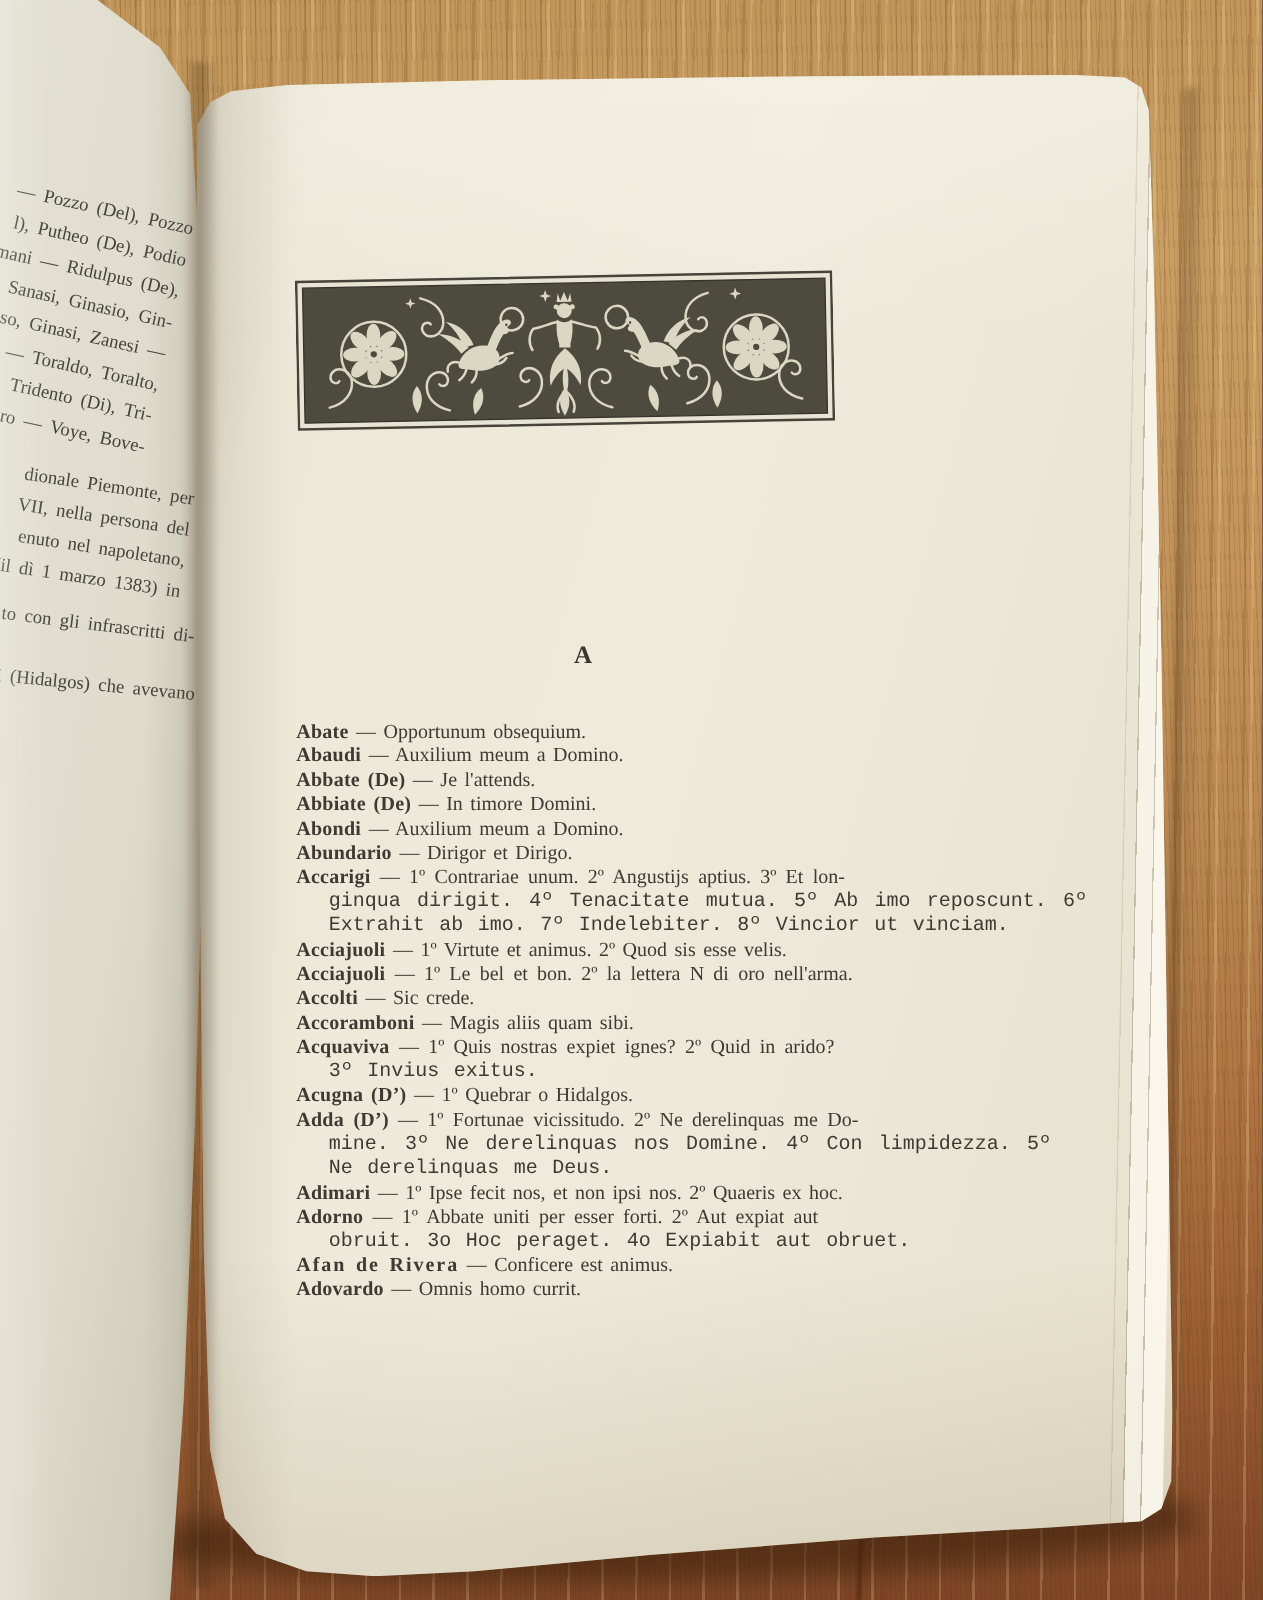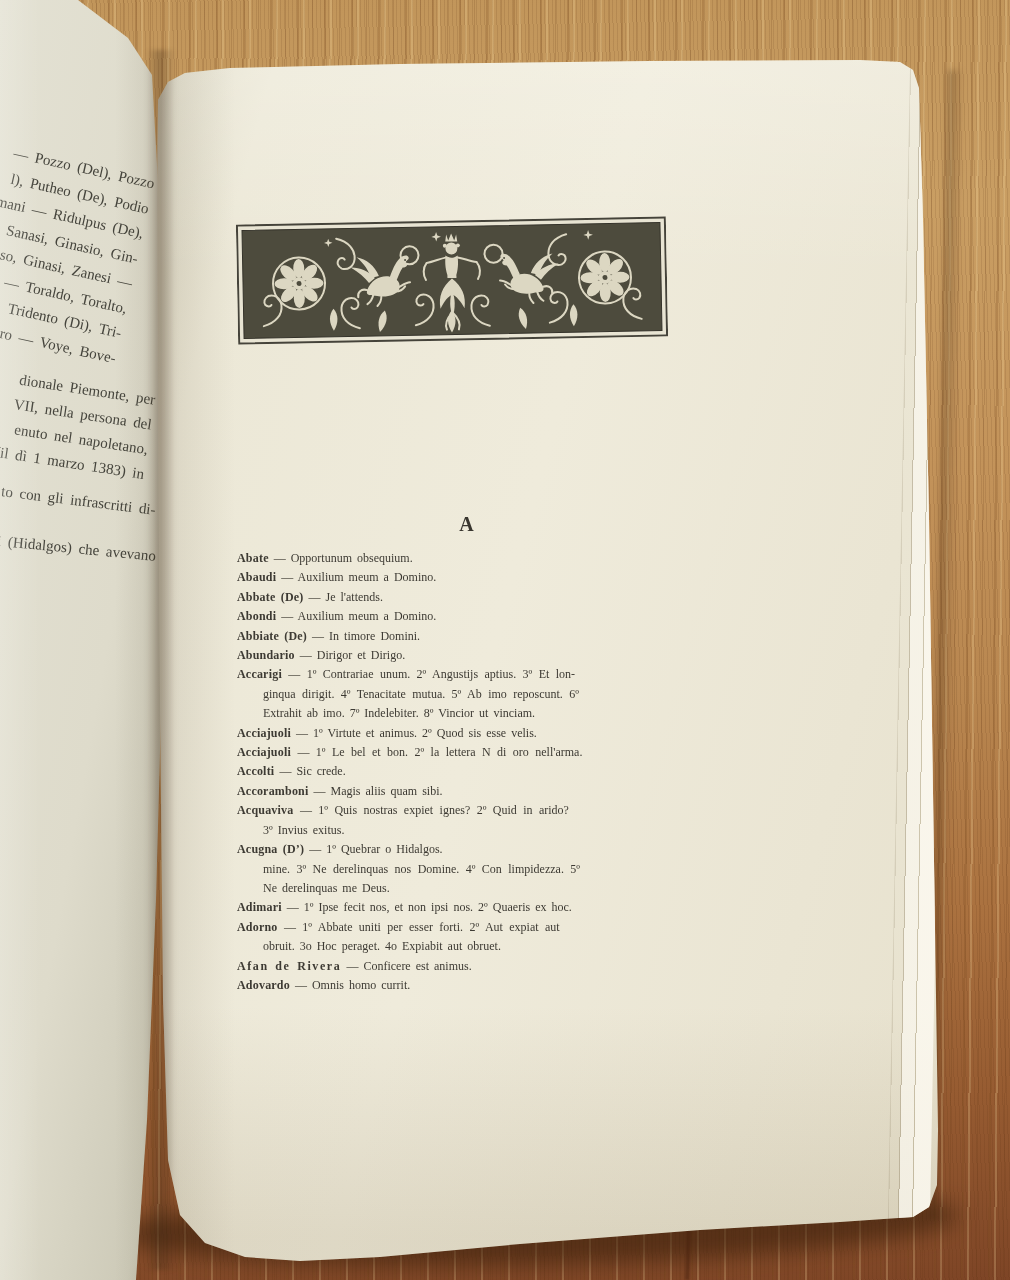--- a/index.html
+++ b/index.html
@@ -38,25 +38,25 @@
   .right-page::before{content:"";position:absolute;inset:0;
     background:linear-gradient(90deg,rgba(80,65,40,.35) 0,rgba(80,65,40,.10) 34px,rgba(0,0,0,0) 95px),
                linear-gradient(180deg,rgba(255,255,250,.25) 0,rgba(0,0,0,0) 18%,rgba(0,0,0,0) 78%,rgba(120,100,60,.14) 97%);}
   .edge-lines{position:absolute;left:770px;top:14px;width:42px;height:1160px;
     transform:rotate(1.1deg);transform-origin:top left;
     background:linear-gradient(90deg,rgba(120,105,75,.18) 0 1px,rgba(0,0,0,0) 1px 10px,rgba(130,115,85,.35) 10px 11px,rgba(250,247,238,.75) 11px 24px,rgba(140,125,90,.3) 24px 25px,rgba(252,249,240,.85) 25px 42px);}
   .ornament{position:absolute;left:97px;top:165px;width:430px;height:121px;transform:rotate(-1.1deg);}
   .ornament svg{display:block;width:100%;height:100%;}
   .heading{position:absolute;left:97px;top:458px;width:460px;text-align:center;
     font-size:20px;font-weight:700;letter-spacing:1px;color:#39362f;}
-  .entries{position:absolute;left:97px;top:494px;width:462px;
-    font-size:12px;line-height:19.4px;color:#3d3a33;word-spacing:2px;}
+  .entries{position:absolute;left:97px;top:521px;width:462px;
+    font-size:16px;line-height:19.4px;color:#3d3a33;word-spacing:2px;}
   .entries .line{white-space:nowrap;}
   .entries .nm{font-weight:700;letter-spacing:.2px;}
-  .entries .indent{padding-left:26px;}
+  .entries .indent{padding-left:26px;font-family:Liberation Mono, monospace;}
   .entries .justify{word-spacing:3.4px;}
   .entries .wide .nm{letter-spacing:1.6px;}
 
   .gutter-shade{position:absolute;left:146px;top:50px;width:30px;height:1220px;pointer-events:none;
     background:linear-gradient(90deg,rgba(60,40,20,0),rgba(60,40,20,.30) 45%,rgba(60,40,20,0));filter:blur(2px);}
 </style>
 </head>
 <body>
 
 <div class="stage">
@@ -171,33 +171,34 @@
       </svg>
     </div>
 
     <div class="heading">A</div>
 
     <div class="entries">
 
     <div class="line"><b class="nm">Abate</b><span> — Opportunum obsequium.</span></div>
         <div class="line"><b class="nm">Abaudi</b><span> — Auxilium meum a Domino.</span></div>
         <div class="line"><b class="nm">Abbate (De)</b><span> — Je l'attends.</span></div>
+        <div class="line"><b class="nm">Abbiate (De)</b><span> — In timore Domini.</span></div>
         <div class="line"><b class="nm">Abondi</b><span> — Auxilium meum a Domino.</span></div>
-        <div class="line"><b class="nm">Abbiate (De)</b><span> — In timore Domini.</span></div>
         <div class="line"><b class="nm">Abundario</b><span> — Dirigor et Dirigo.</span></div>
         <div class="line justify"><b class="nm">Accarigi</b><span> — 1º Contrariae unum. 2º Angustijs aptius. 3º Et lon-</span></div>
         <div class="line indent justify"><span>ginqua dirigit. 4º Tenacitate mutua. 5º Ab imo reposcunt. 6º</span></div>
         <div class="line indent"><span>Extrahit ab imo. 7º Indelebiter. 8º Vincior ut vinciam.</span></div>
         <div class="line"><b class="nm">Acciajuoli</b><span> — 1º Virtute et animus. 2º Quod sis esse velis.</span></div>
         <div class="line justify"><b class="nm">Acciajuoli</b><span> — 1º Le bel et bon. 2º la lettera N di oro nell'arma.</span></div>
         <div class="line"><b class="nm">Accolti</b><span> — Sic crede.</span></div>
         <div class="line"><b class="nm">Accoramboni</b><span> — Magis aliis quam sibi.</span></div>
         <div class="line justify"><b class="nm">Acquaviva</b><span> — 1º Quis nostras expiet ignes? 2º Quid in arido?</span></div>
         <div class="line indent"><span>3º Invius exitus.</span></div>
         <div class="line"><b class="nm">Acugna (D’)</b><span> — 1º Quebrar o Hidalgos.</span></div>
+        <div class="line justify"><b class="nm">Adda (D’)</b><span> — 1º Fortunae vicissitudo. 2º Ne derelinquas me Do-</span></div>
         <div class="line indent justify"><span>mine. 3º Ne derelinquas nos Domine. 4º Con limpidezza. 5º</span></div>
         <div class="line indent"><span>Ne derelinquas me Deus.</span></div>
         <div class="line"><b class="nm">Adimari</b><span> — 1º Ipse fecit nos, et non ipsi nos. 2º Quaeris ex hoc.</span></div>
         <div class="line justify"><b class="nm">Adorno</b><span> — 1º Abbate uniti per esser forti. 2º Aut expiat aut</span></div>
         <div class="line indent"><span>obruit. 3o Hoc peraget. 4o Expiabit aut obruet.</span></div>
         <div class="line wide"><b class="nm">Afan de Rivera</b><span> — Conficere est animus.</span></div>
         <div class="line"><b class="nm">Adovardo</b><span> — Omnis homo currit.</span></div>
       </div>
   </div>
 

